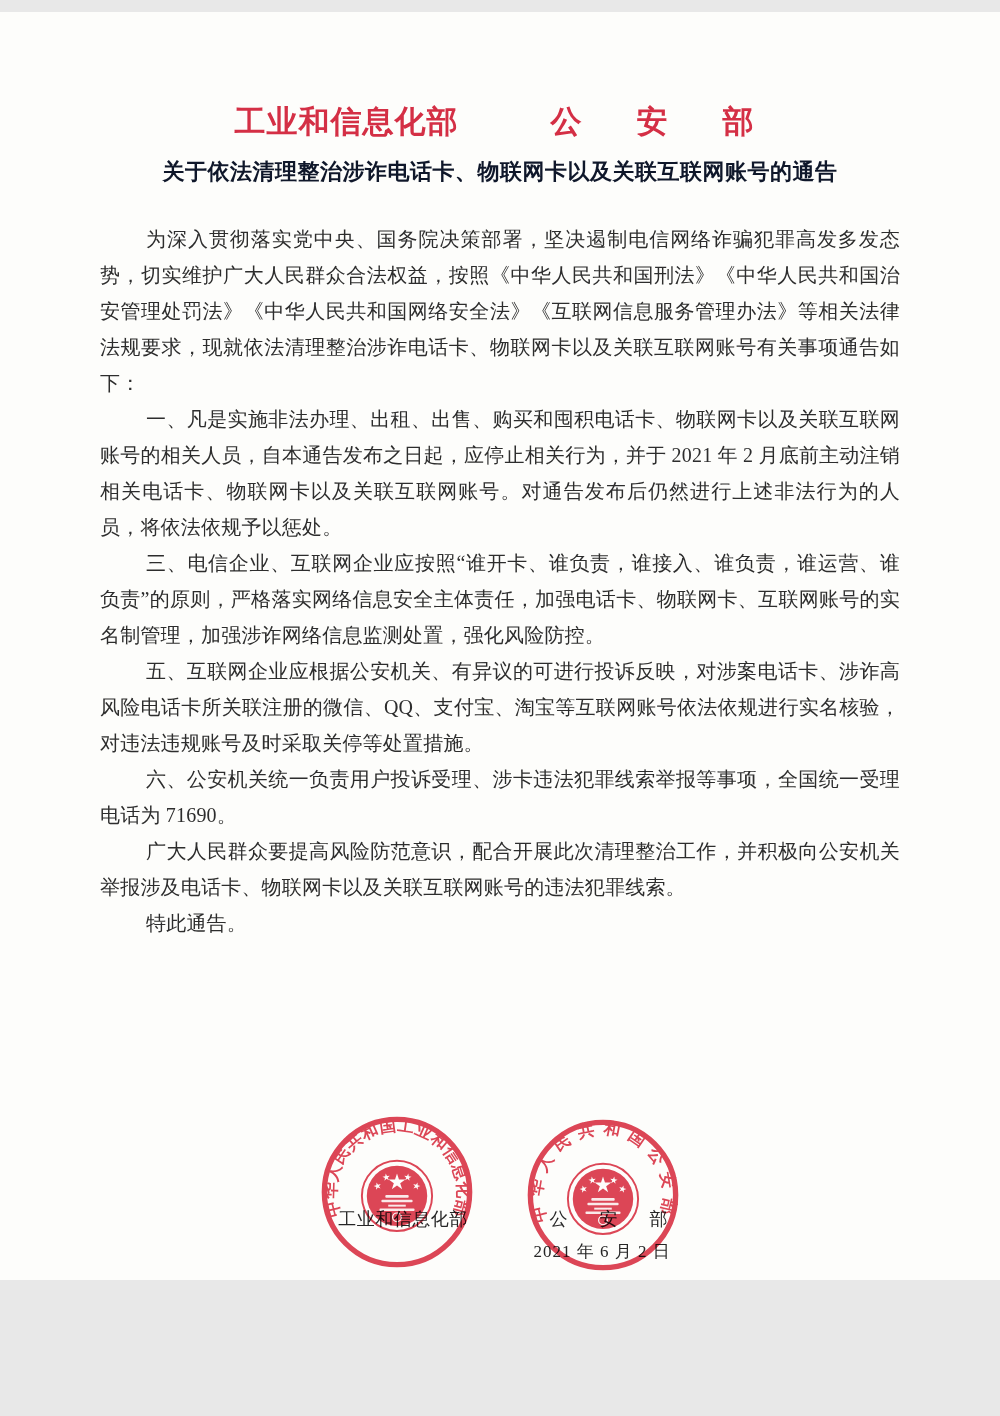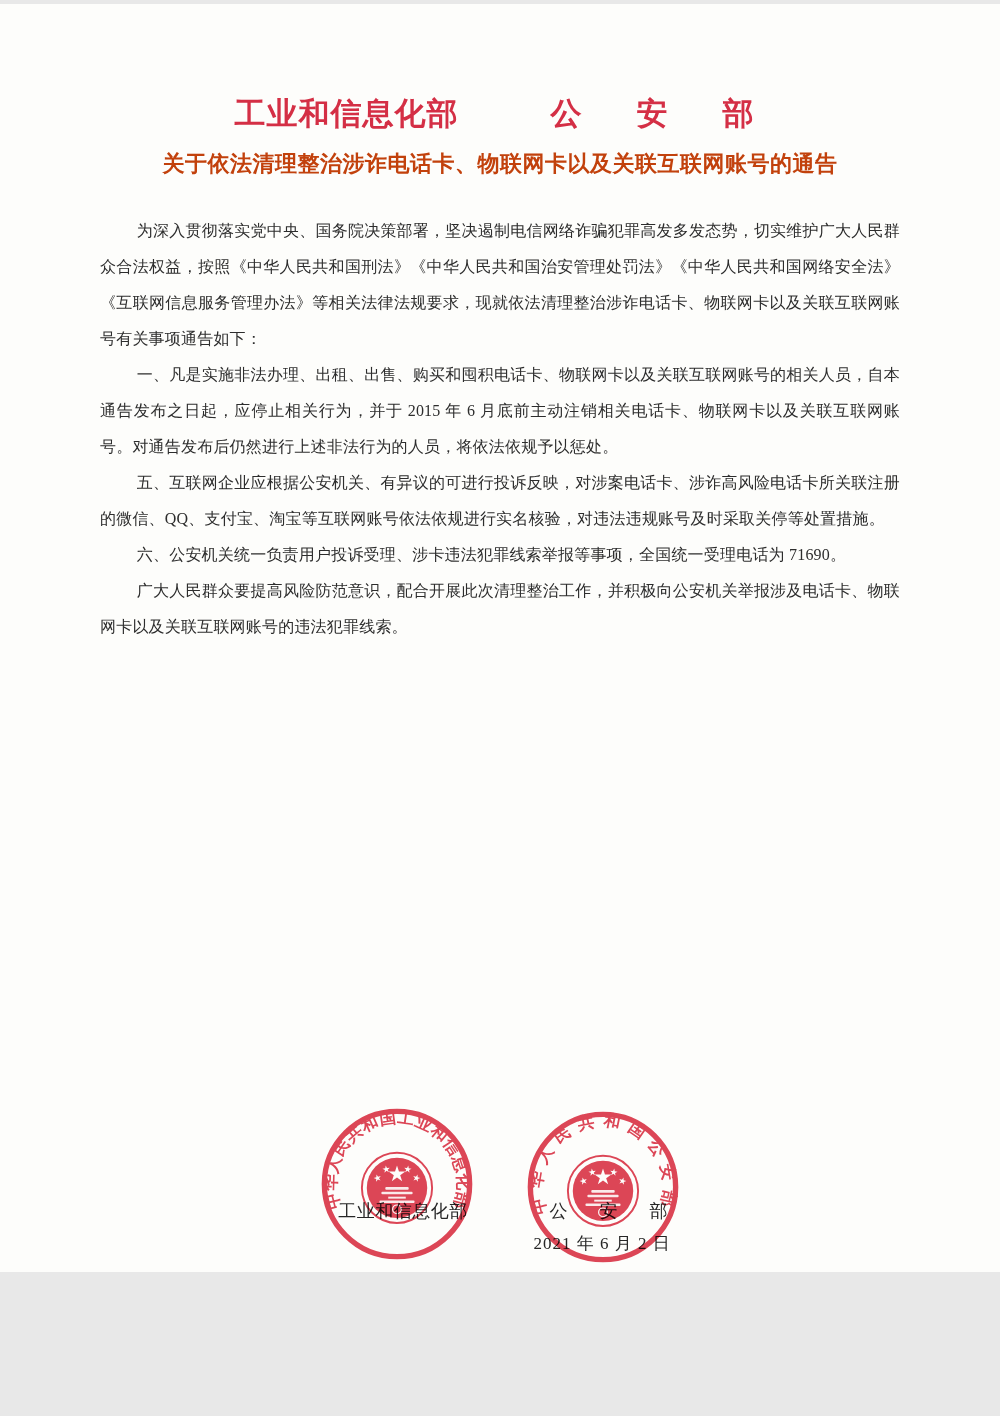--- a/index.html
+++ b/index.html
@@ -1,19 +1,19 @@
 <!DOCTYPE html>
 <html lang="zh" style="--header-red: #d42f45; --seal-red: #dc3a4c; --text: #2d2d2d;"><head>
 <meta charset="utf-8">
 <style>
   html,body{margin:0;padding:0;background:#e8e8e8;}
   .page{
     position:relative;
     width:1000px;height:1268px;
-    margin:4px auto;
+    margin:12px auto;
     background:#fdfdfb;
     font-family:"Liberation Serif","DejaVu Serif",serif;
     color:var(--text,#2d2d2d);
     overflow:hidden;
   }
   
   .masthead{
     padding-top:92px;
     display:flex;justify-content:center;align-items:baseline;
     gap:92px;
@@ -28,30 +28,30 @@
   }
   .masthead .ministry.spread{letter-spacing:12px;}
   
   .doc-title{
     margin:17px 60px 0 60px;
     text-align:center;
     font-size:22px;
     font-weight:bold;
     letter-spacing:0.5px;
     line-height:30px;
-    color:#c2410c;
+    color:#0f172a;
   }
   
   .body{
     width:800px;
     margin:34px auto 0 auto;
   }
   .body p{
     margin:0;
-    font-size:16px;
+    font-size:20px;
     line-height:36px;
     text-align:justify;
     text-justify:inter-ideograph;
     text-indent:2.3em;
     letter-spacing:0.2px;
   }
   
   .signatures{
     position:absolute;
     left:0;top:1100px;
@@ -119,24 +119,26 @@
 
   <header class="masthead">
     <span class="ministry">工业和信息化部</span>
     <span class="ministry spread">公　安　部</span>
   </header>
 
   <h1 class="doc-title">关于依法清理整治涉诈电话卡、物联网卡以及关联互联网账号的通告</h1>
 
   <main class="body">
     <p>为深入贯彻落实党中央、国务院决策部署，坚决遏制电信网络诈骗犯罪高发多发态势，切实维护广大人民群众合法权益，按照《中华人民共和国刑法》《中华人民共和国治安管理处罚法》《中华人民共和国网络安全法》《互联网信息服务管理办法》等相关法律法规要求，现就依法清理整治涉诈电话卡、物联网卡以及关联互联网账号有关事项通告如下：</p>
-    <p>一、凡是实施非法办理、出租、出售、购买和囤积电话卡、物联网卡以及关联互联网账号的相关人员，自本通告发布之日起，应停止相关行为，并于 2015 年 6 月底前主动注销相关电话卡、物联网卡以及关联互联网账号。对通告发布后仍然进行上述非法行为的人员，将依法依规予以惩处。</p>
+    <p>一、凡是实施非法办理、出租、出售、购买和囤积电话卡、物联网卡以及关联互联网账号的相关人员，自本通告发布之日起，应停止相关行为，并于 2021 年 2 月底前主动注销相关电话卡、物联网卡以及关联互联网账号。对通告发布后仍然进行上述非法行为的人员，将依法依规予以惩处。</p>
+    <p>三、电信企业、互联网企业应按照“谁开卡、谁负责，谁接入、谁负责，谁运营、谁负责”的原则，严格落实网络信息安全主体责任，加强电话卡、物联网卡、互联网账号的实名制管理，加强涉诈网络信息监测处置，强化风险防控。</p>
     <p>五、互联网企业应根据公安机关、有异议的可进行投诉反映，对涉案电话卡、涉诈高风险电话卡所关联注册的微信、QQ、支付宝、淘宝等互联网账号依法依规进行实名核验，对违法违规账号及时采取关停等处置措施。</p>
     <p>六、公安机关统一负责用户投诉受理、涉卡违法犯罪线索举报等事项，全国统一受理电话为 71690。</p>
     <p>广大人民群众要提高风险防范意识，配合开展此次清理整治工作，并积极向公安机关举报涉及电话卡、物联网卡以及关联互联网账号的违法犯罪线索。</p>
+    <p>特此通告。</p>
   </main>
 
   <section class="signatures">
 
     <span class="sig-text sig-name-left">工业和信息化部</span>
     <span class="sig-text sig-name-right">公　安　部</span>
     <span class="sig-text sig-date">2021 年 6 月 2 日</span>
 
     <svg class="seal seal-left" viewBox="0 0 160 160">
       <circle cx="80" cy="80" r="74.5" class="seal-ring"></circle>

